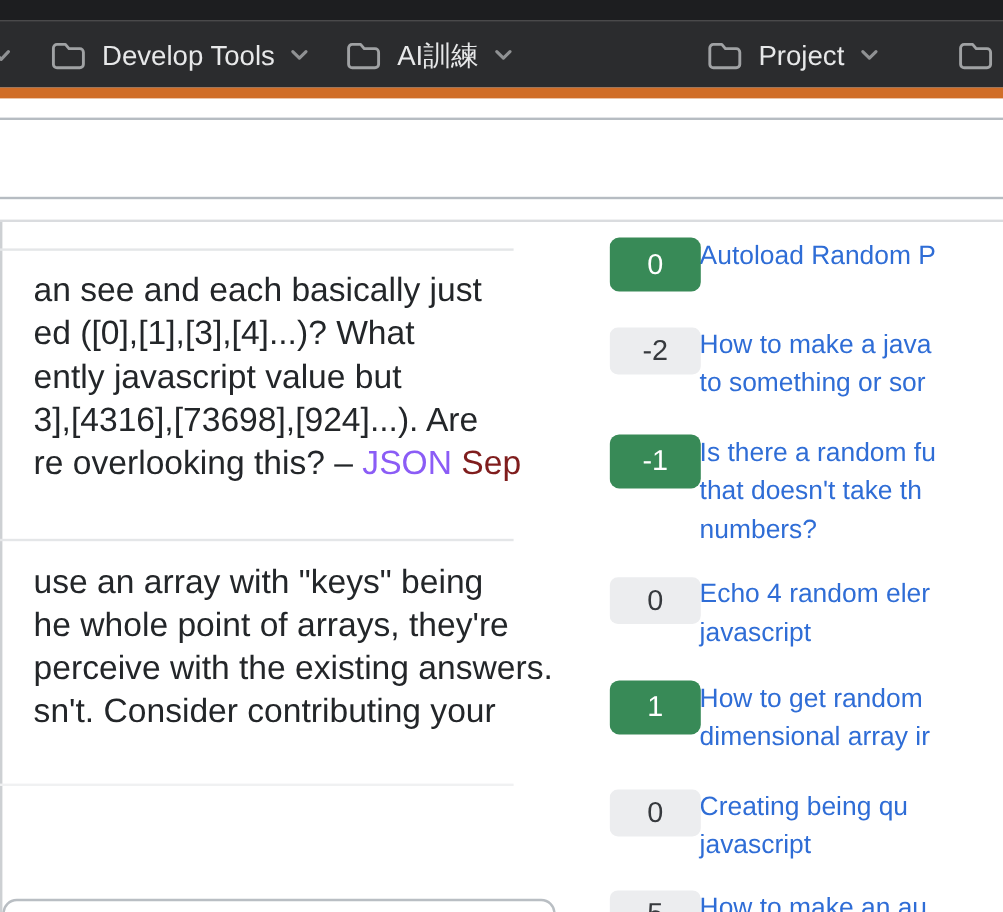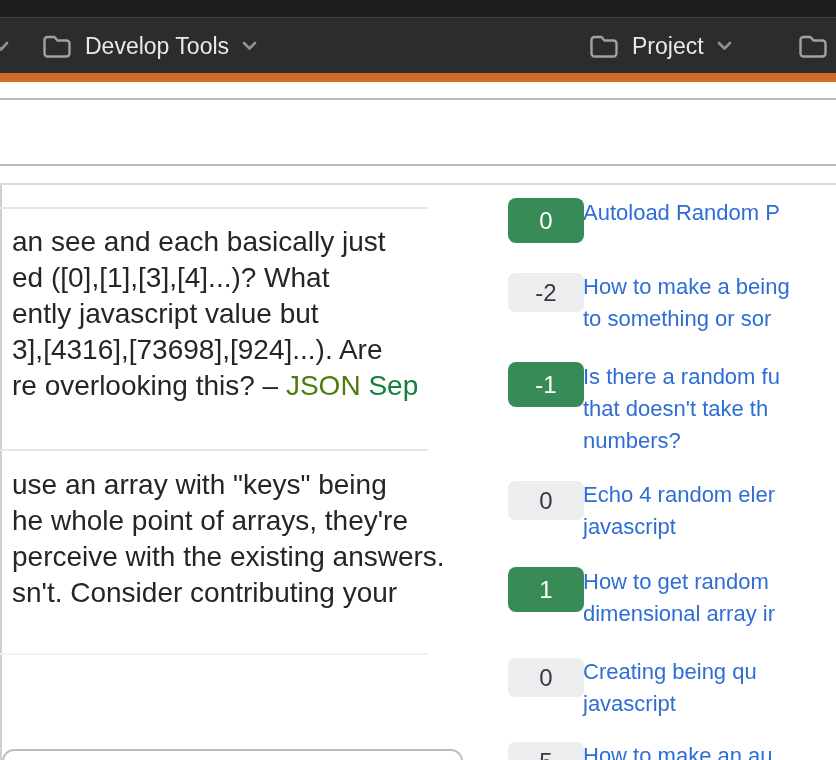--- a/index.html
+++ b/index.html
@@ -23,27 +23,27 @@
   #hline-1 { top: 98px;  height: 2px; background: #b6bcc2; }
   #hline-2 { top: 164px; height: 2px; background: #b6bcc2; }
   #hline-3 { top: 183px; height: 2px; background: #dadcdf; }
   #left-vline { position: absolute; left: 0; top: 185px; width: 2px; height: 575px; background: #cdd0d3; }
 
   
   .comment-divider { position: absolute; left: 0; width: 428px; height: 2px; background: #e4e6e8; }
   #divider-a { top: 207px; }
   #divider-b { top: 449px; }
   #divider-c { top: 653px; background: #f0f1f2; }
-  .comment { position: absolute; left: 12px; width: 470px; color: #232629;
-             font-size: 28px; line-height: 36px; white-space: nowrap; }
+  .comment { position: absolute; left: 0; width: 470px; color: #232629;
+             font-size: 28px; line-height: 36px; white-space: nowrap; padding-left: 28px; }
   #comment-1 { top: 224px; }
   #comment-2 { top: 467px; }
   .c-line { height: 36px; }
-  .c-author { color: #4d7c0f; text-decoration: none; cursor: pointer; }
-  .c-date { color: #15803d; }
+  .c-author { color: #8b5cf6; text-decoration: none; cursor: pointer; }
+  .c-date { color: #7f1d1d; }
   #add-comment-box { position: absolute; left: 2px; top: 749px; width: 461px; height: 40px;
                      background: #ffffff; border: 2px solid #b9bec3; border-radius: 12px; }
 
   
   #related-col { position: absolute; left: 508px; top: 0; width: 328px; height: 760px; overflow: hidden; }
   .rq-row { position: absolute; left: 0; width: 328px; }
   .vote-badge { position: absolute; left: 0; width: 76px; text-align: center;
                 font-size: 24px; border-radius: 8px; }
   .vote-badge.answered { top: 1px; height: 45px; line-height: 45px; background: #388a57; color: #ffffff; }
   .vote-badge.normal   { top: 2px; height: 39px; line-height: 39px; background: #ecedef; color: #36393d; border-radius: 7px; }
@@ -69,20 +69,29 @@
     <div class="bm" style="left:42px">
       <svg width="30" height="25" viewBox="0 0 30 25">
         <path class="folder-stroke" d="M2.5 6 a3 3 0 0 1 3 -3 h7 l3 3.5 h9 a3 3 0 0 1 3 3 v10 a3 3 0 0 1 -3 3 h-19 a3 3 0 0 1 -3 -3 z"></path>
       </svg>
       <span>Develop Tools</span>
       <svg width="15" height="10" viewBox="0 0 15 10">
         <polyline class="chev-stroke" points="2,2 7.5,7.5 13,2"></polyline>
       </svg>
     </div>
 
+    <div class="bm" style="left:288px">
+      <svg width="30" height="25" viewBox="0 0 30 25">
+        <path class="folder-stroke" d="M2.5 6 a3 3 0 0 1 3 -3 h7 l3 3.5 h9 a3 3 0 0 1 3 3 v10 a3 3 0 0 1 -3 3 h-19 a3 3 0 0 1 -3 -3 z"></path>
+      </svg>
+      <span>AI訓練</span>
+      <svg width="15" height="10" viewBox="0 0 15 10">
+        <polyline class="chev-stroke" points="2,2 7.5,7.5 13,2"></polyline>
+      </svg>
+    </div>
 
 
     <div class="bm" style="left:589px">
       <svg width="30" height="25" viewBox="0 0 30 25">
         <path class="folder-stroke" d="M2.5 6 a3 3 0 0 1 3 -3 h7 l3 3.5 h9 a3 3 0 0 1 3 3 v10 a3 3 0 0 1 -3 3 h-19 a3 3 0 0 1 -3 -3 z"></path>
       </svg>
       <span>Project</span>
       <svg width="15" height="10" viewBox="0 0 15 10">
         <polyline class="chev-stroke" points="2,2 7.5,7.5 13,2"></polyline>
       </svg>
@@ -130,21 +139,21 @@
     <div id="rq-0" class="rq-row">
       <div class="vote-badge answered">0</div>
       <div class="rq-title">
         <div>Autoload Random P</div>
       </div>
     </div>
 
     <div id="rq-1" class="rq-row">
       <div class="vote-badge normal">-2</div>
       <div class="rq-title">
-        <div>How to make a being</div>
+        <div>How to make a java</div>
         <div>to something or sor</div>
       </div>
     </div>
 
     <div id="rq-2" class="rq-row">
       <div class="vote-badge answered">-1</div>
       <div class="rq-title">
         <div>Is there a random fu</div>
         <div>that doesn't take th</div>
         <div>numbers?</div>

